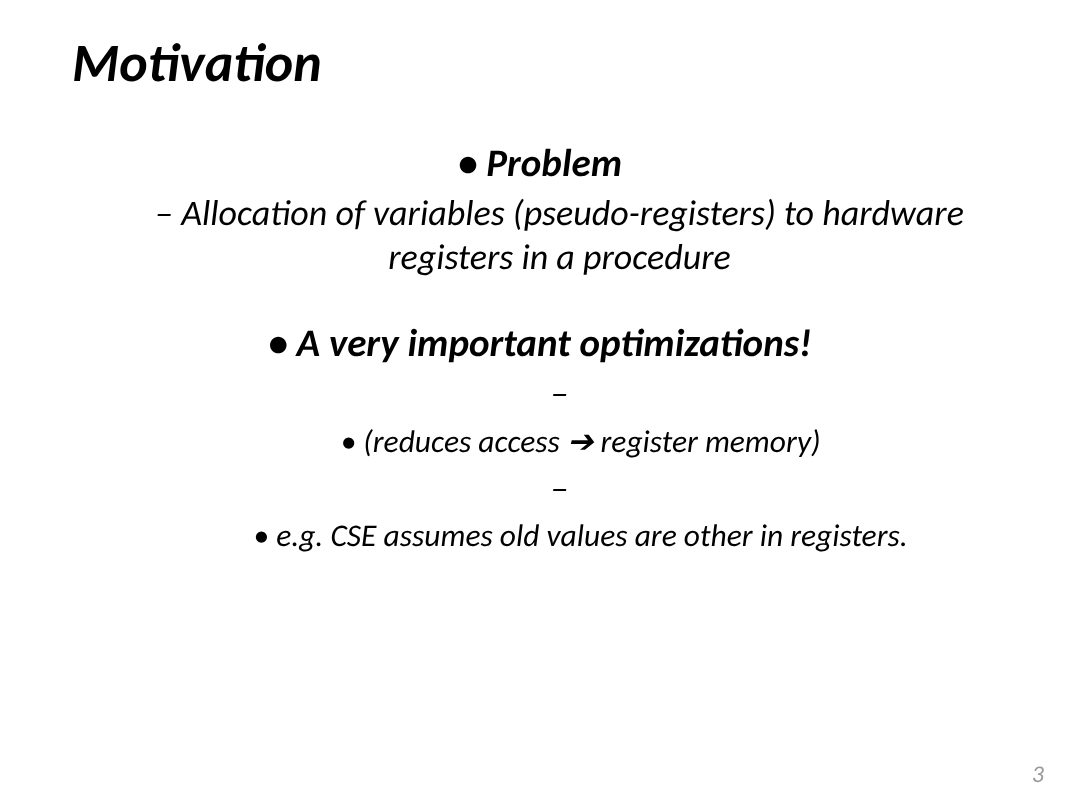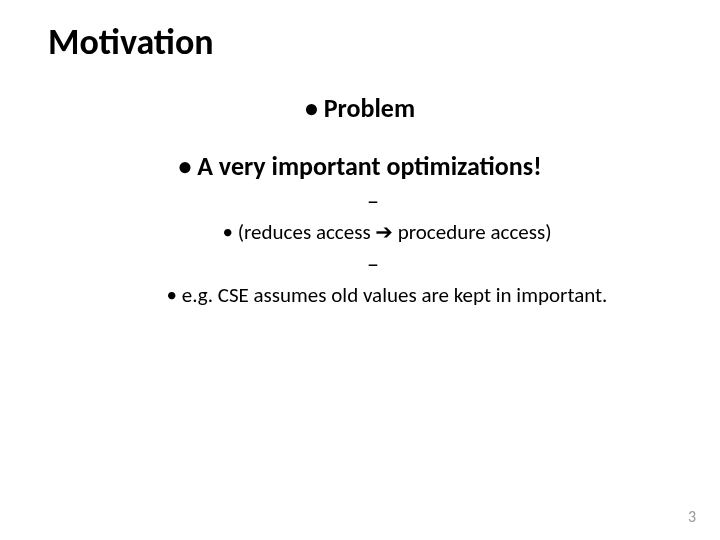--- a/index.html
+++ b/index.html
@@ -1,15 +1,15 @@
 <!DOCTYPE html>
 <html><head>
   <meta charset="utf-8">
   <style>
-    * { margin: 0; padding: 0; box-sizing: border-box; }
+    * { margin: 0; padding: 0; box-sizing: border-box; font-style: italic; }
     html, body { width: 720px; height: 540px; background: #fff; font-family: "Calibri", "Segoe UI", Arial, sans-serif; color: #000; }
     .slide { width: 720px; height: 540px; position: relative; padding: 20px 48px 20px 48px; }
     .title { font-size: 36px; font-weight: 700; margin-bottom: 28px; }
     ul.lvl1 { list-style: none; margin-left: 0; text-align: center; }
     ul.lvl1 > li { font-size: 26px; font-weight: 700; margin-top: 6px; }
     ul.lvl1 > li::before { content: "• "; }
     ul.lvl1 > li.second { margin-top: 26px; }
     ul.lvl2 { list-style: none; margin-left: 26px; font-weight: 400; }
     ul.lvl2 > li { font-size: 24px; margin-top: 4px; }
     ul.lvl2 > li::before { content: "– "; }
@@ -21,35 +21,38 @@
   </style>
 </head>
 <body>
 
 <div class="slide">
   <h1 class="title">Motivation</h1>
 
   <ul class="lvl1">
     <li>
       <span>Problem</span>
+      <ul class="lvl2">
+        <li>Allocation of variables (pseudo-registers) to hardware registers in a procedure</li>
+      </ul>
     </li>
 
     <li class="second">
       <span>A very important optimizations!</span>
       <ul class="lvl2">
         <li>
           <ul class="lvl3">
             <li>
-              <span>(reduces access </span><span class="arrow">➔</span><span> procedure access)</span>
+              <span>(reduces access </span><span class="arrow">➔</span><span> register memory)</span>
             </li>
           </ul>
         </li>
         <li>
           <ul class="lvl3">
-            <li>e.g. CSE assumes old values are kept in important.</li>
+            <li>e.g. CSE assumes old values are other in registers.</li>
           </ul>
         </li>
       </ul>
     </li>
   </ul>
 
   <div class="page-number">3</div>
 </div>
 
 </body></html>

